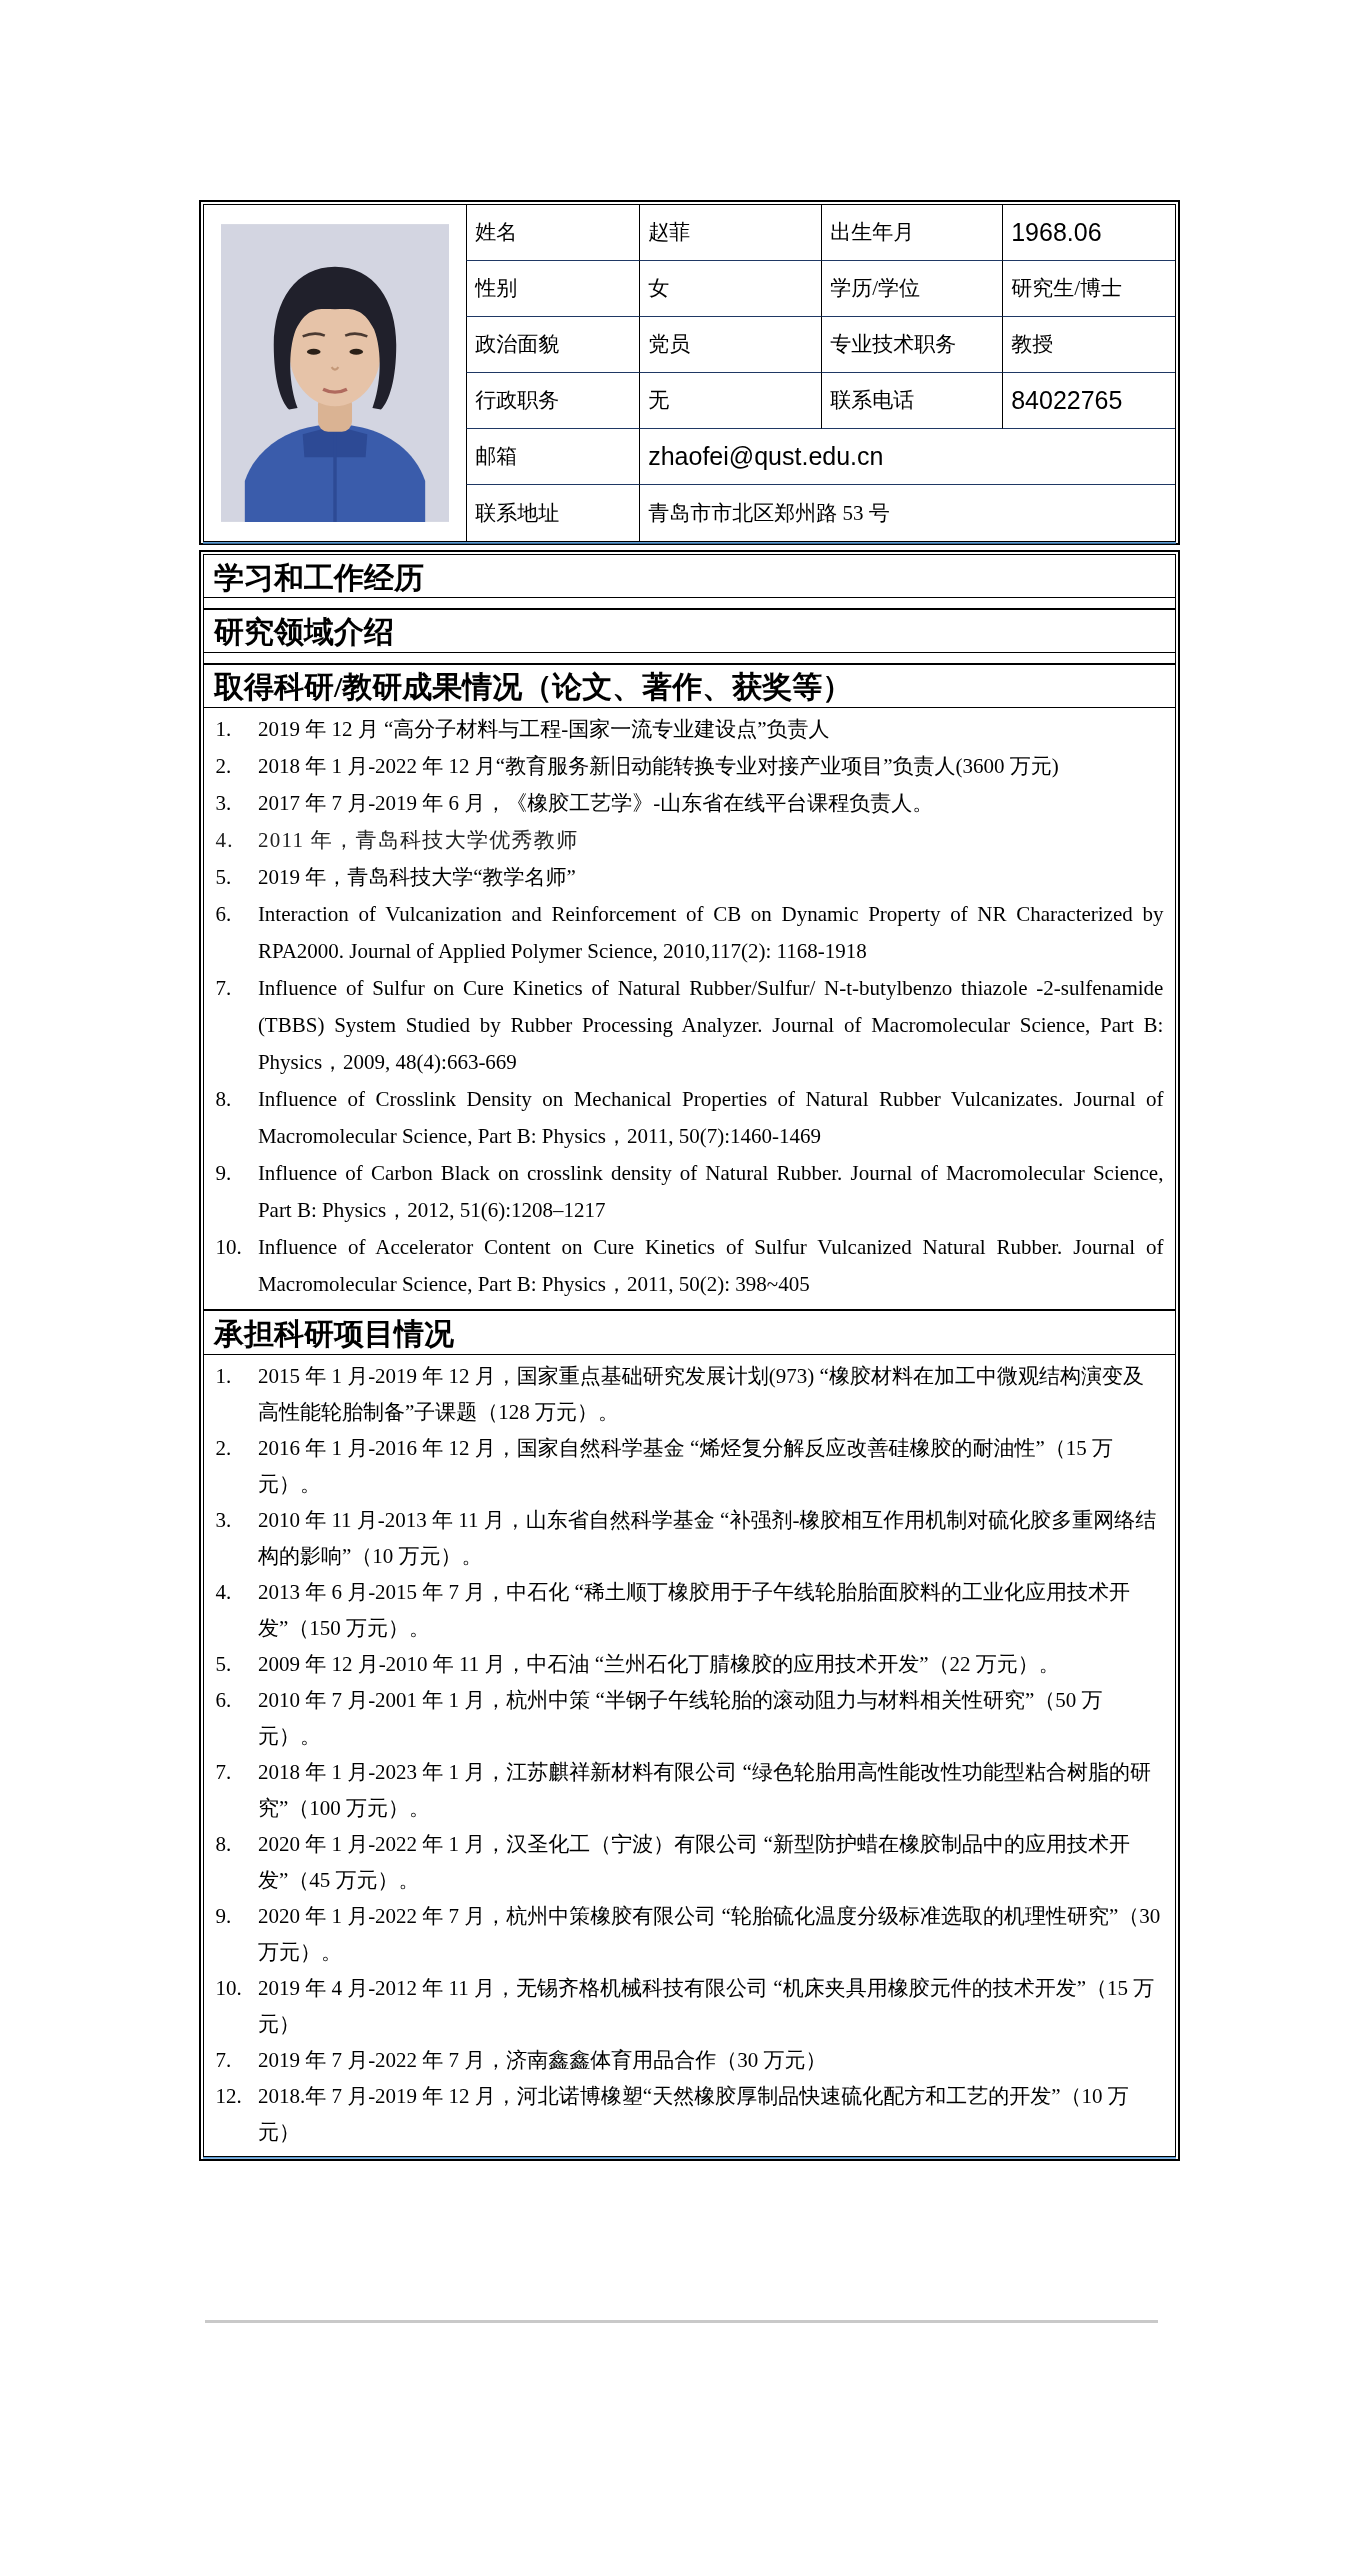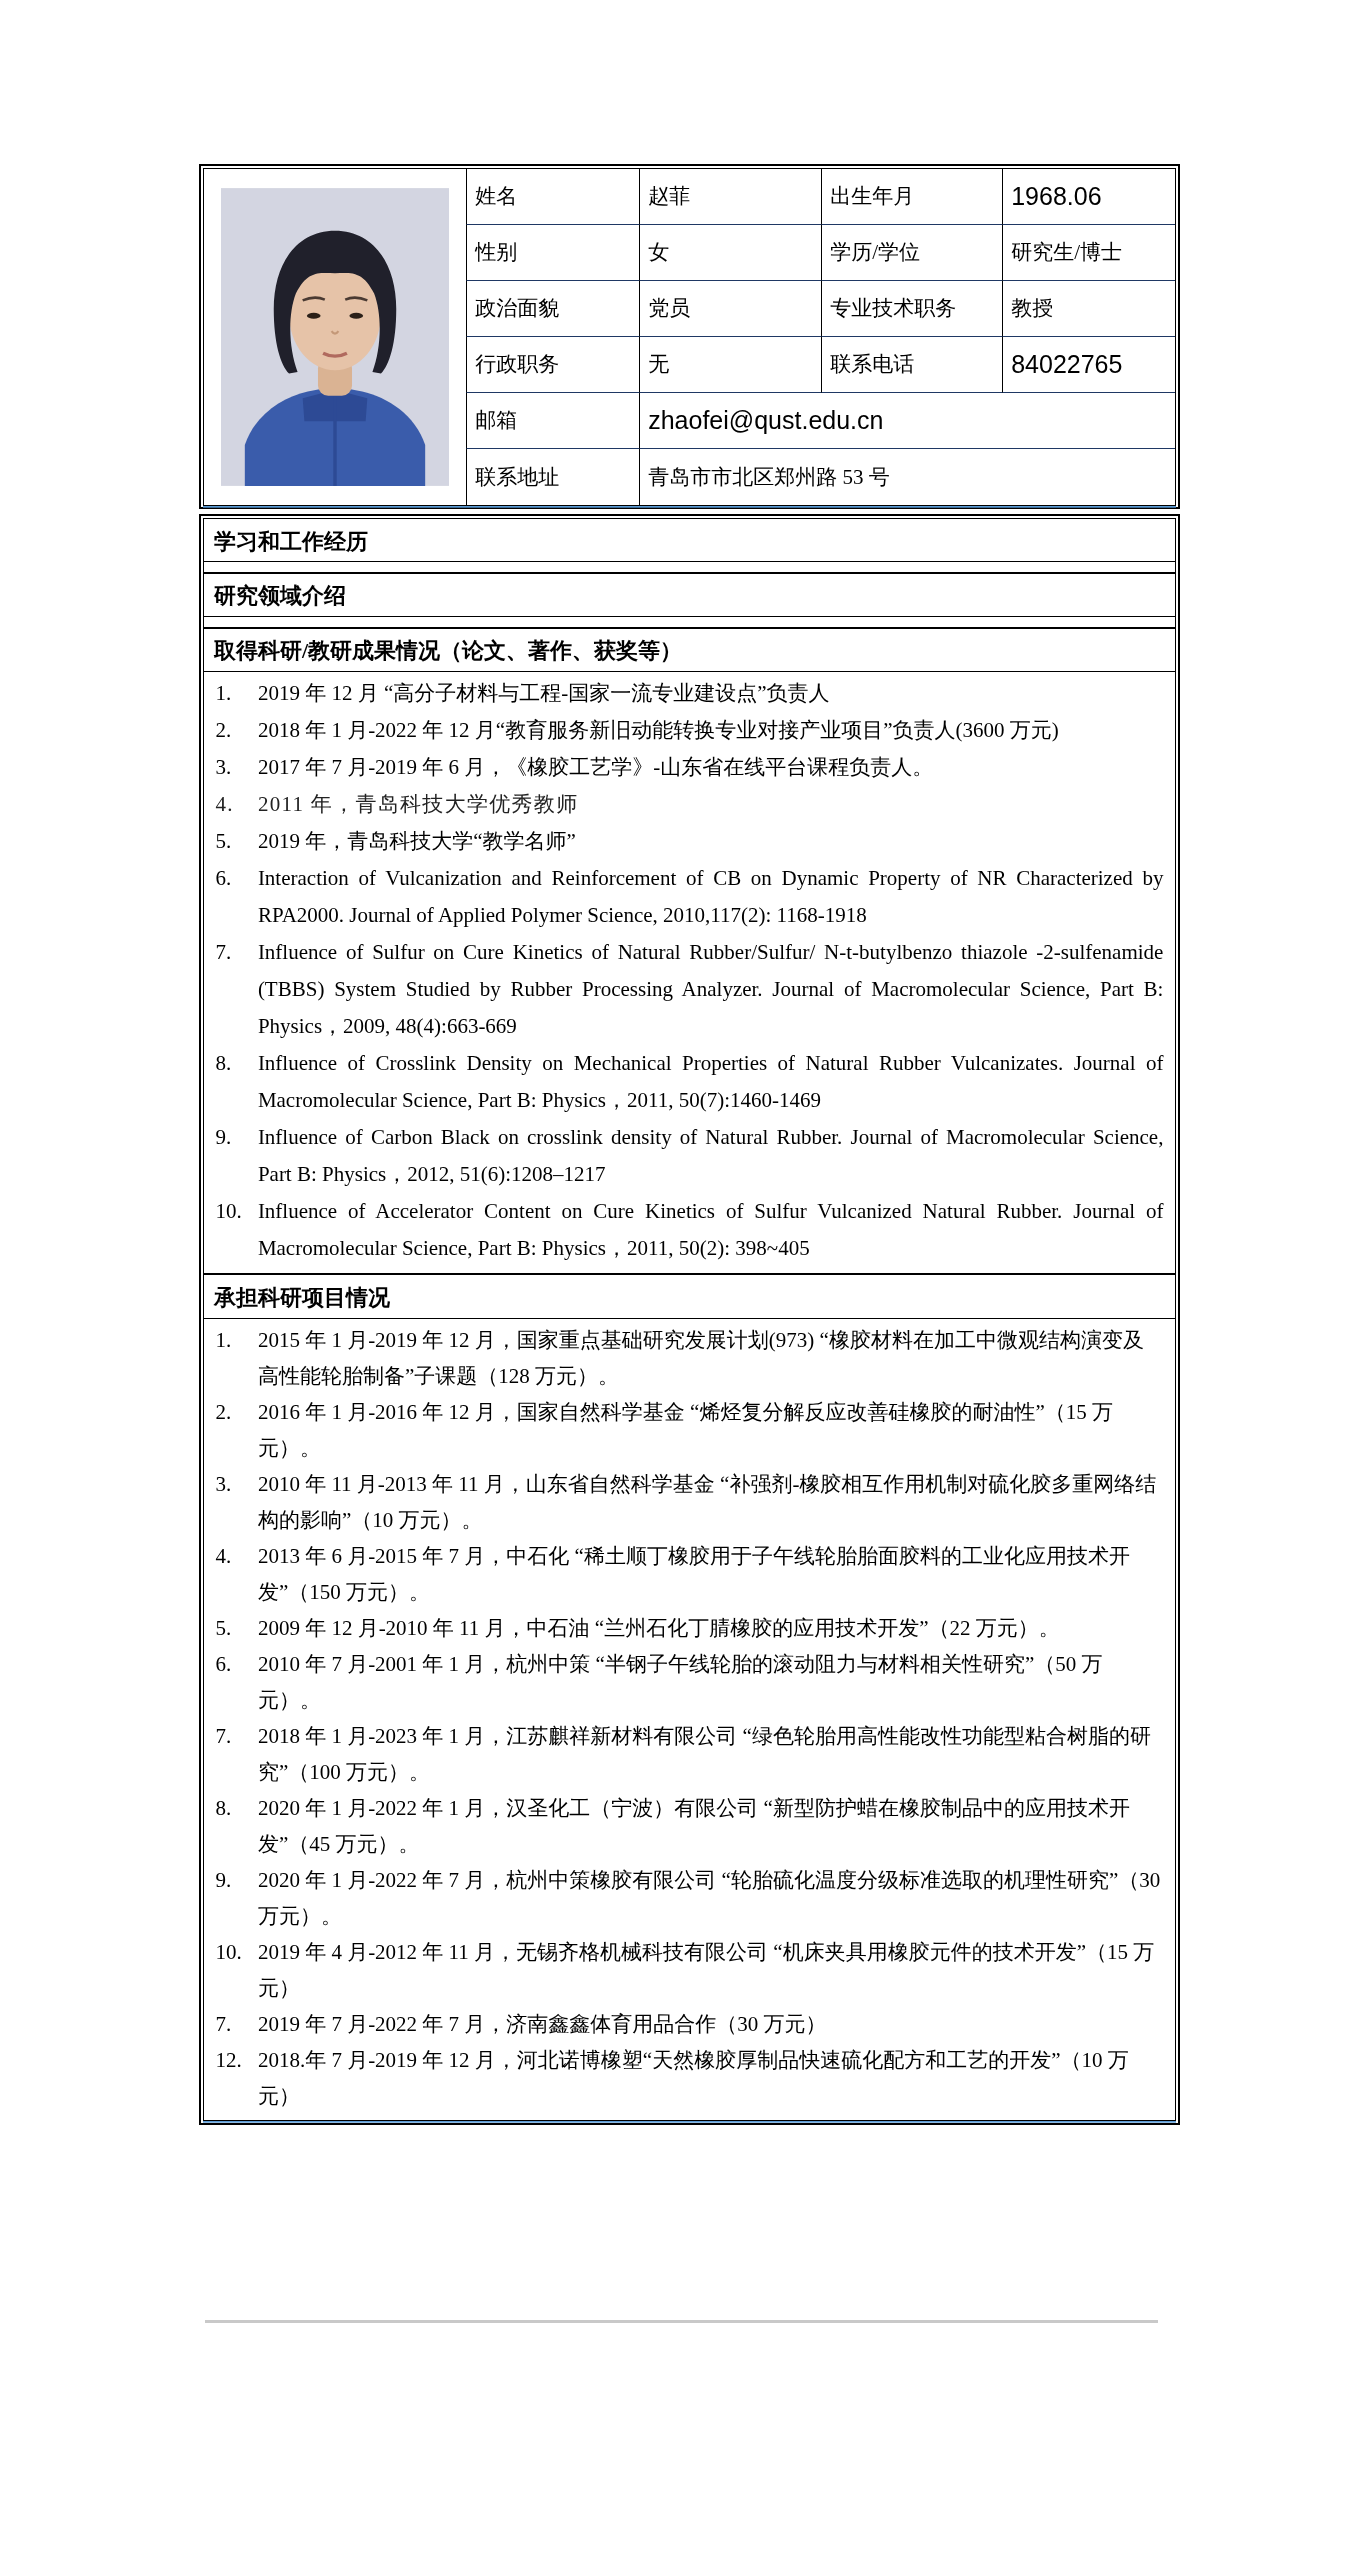--- a/index.html
+++ b/index.html
@@ -1,37 +1,37 @@
 <!DOCTYPE html>
 <html style="font-size:13.6px"><head>
 <meta charset="utf-8">
 <style>
   html,body{margin:0;padding:0;background:#fff;}
   .canvas{position:relative;width:1346px;height:2576px;background:#ffffff;
           font-family:"Liberation Serif","DejaVu Serif",serif;color:#000;}
   .doc{position:absolute;left:199px;top:164px;width:981px;}
 
   
-  .tbl-outer{border:2.6px solid #000;padding:1.7px;background:#fff;box-sizing:border-box;}
+  .tbl-outer{border:2.6px solid #000;padding:1.7px;background:#fff;box-sizing:border-box;margin-top:36px;}
   .tbl-inner{border:0.9px solid #000;box-shadow:0 1.7px 0 #5B9BD5;background:#fff;}
 
   
   .grid1{display:grid;grid-template-columns:262px 173px 182px 181px auto;}
   .g-cell{height:56px;box-sizing:border-box;display:flex;align-items:center;
           padding:0 8.5px;font-size:21px;border-bottom:1.7px solid #1F3864;border-left:1.7px solid #000;
           overflow:hidden;white-space:nowrap;}
   .g-last{border-bottom:none;}
   .photo-cell{grid-column:1;grid-row:1/7;border-left:none;border-bottom:none;
               display:flex;align-items:center;justify-content:center;padding:0;height:auto;}
   .span3{grid-column:3/6;}
   .sans{font-family:"Liberation Sans","DejaVu Sans",sans-serif;font-size:25px;}
 
   
   .tbl2{margin-top:5.1px;}
-  .sec-h{font-size:22px;font-weight:bold;padding:8.5px 10.2px 6.8px;border-bottom:1.7px solid #000;line-height:27px;}
+  .sec-h{font-size:30px;font-weight:bold;padding:8.5px 10.2px 6.8px;border-bottom:1.7px solid #000;line-height:27px;}
   .sec-b{padding:3.4px 10.2px 6px;border-bottom:2.6px solid #000;font-size:21px;}
   .sec-b.last{border-bottom:none;}
   .line{line-height:37px;}
   .n-item{display:grid;grid-template-columns:44px 1fr;line-height:37px;}
   .proj .n-item{line-height:36px;}
   .n-num{padding-left:1.7px;}
   .n-text{padding-right:1.7px;}
   .n-item.en .n-text{text-align:justify;}
   .n-item.kai{color:#222;letter-spacing:1.3px;}
 

